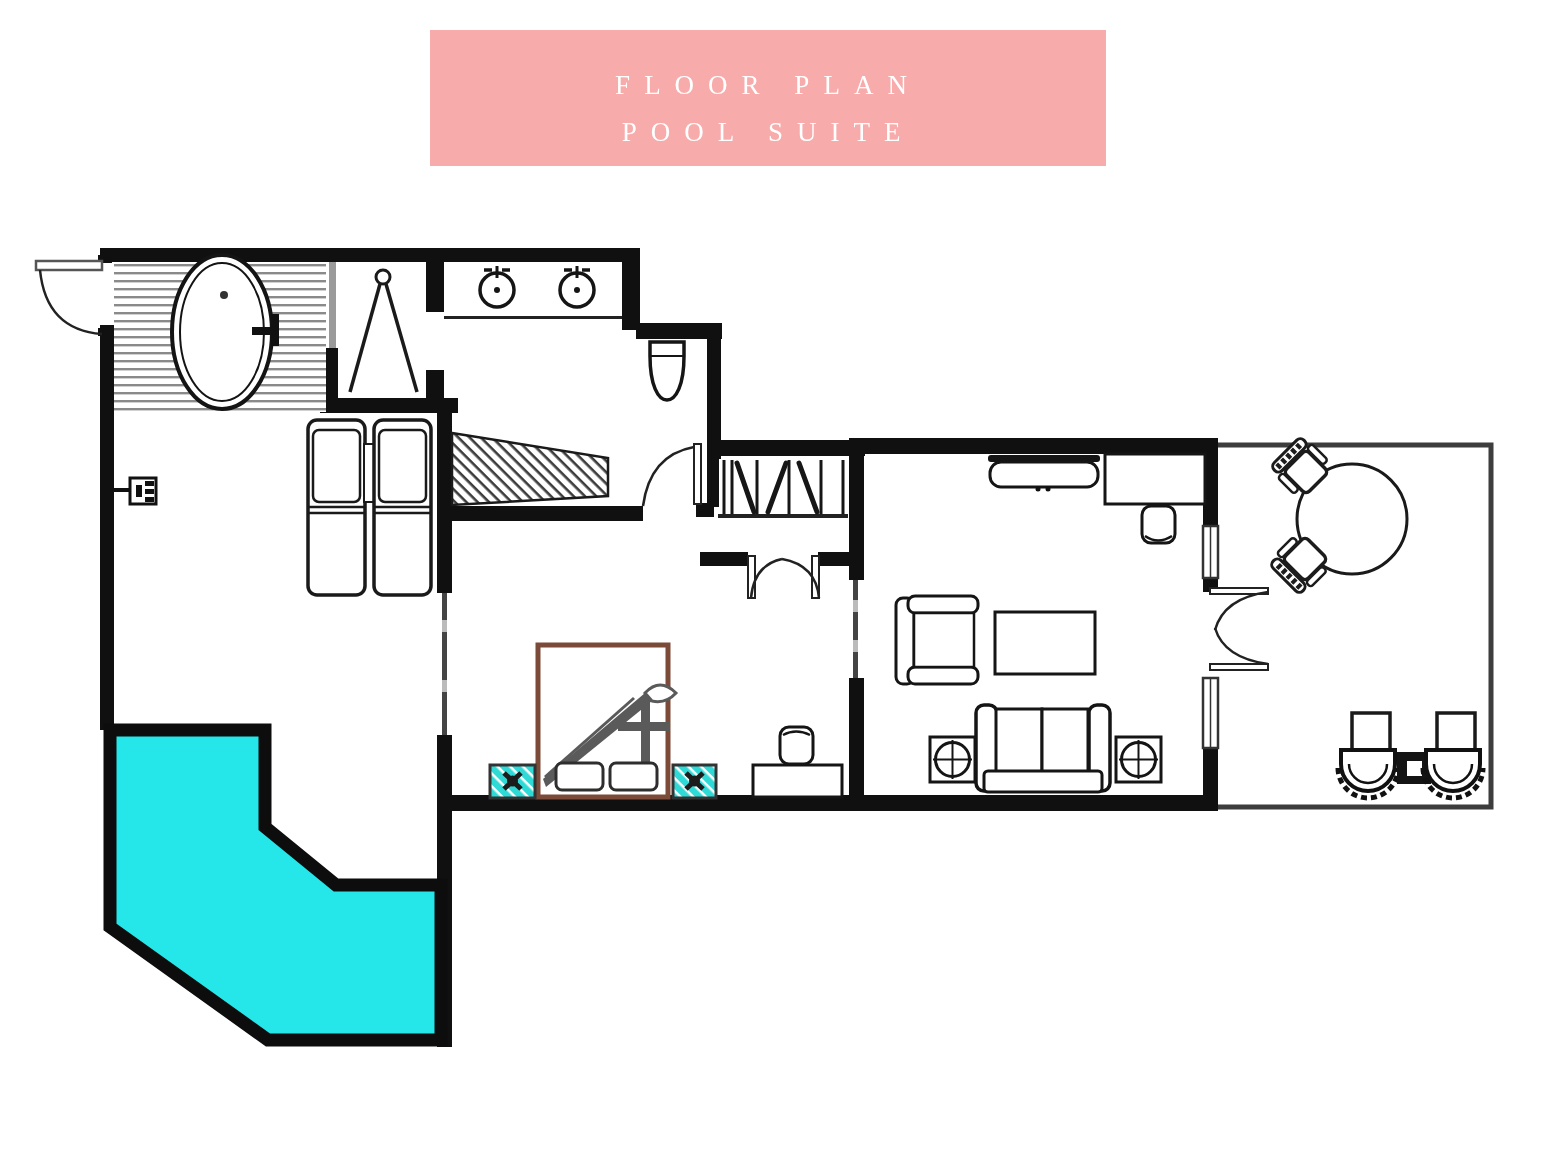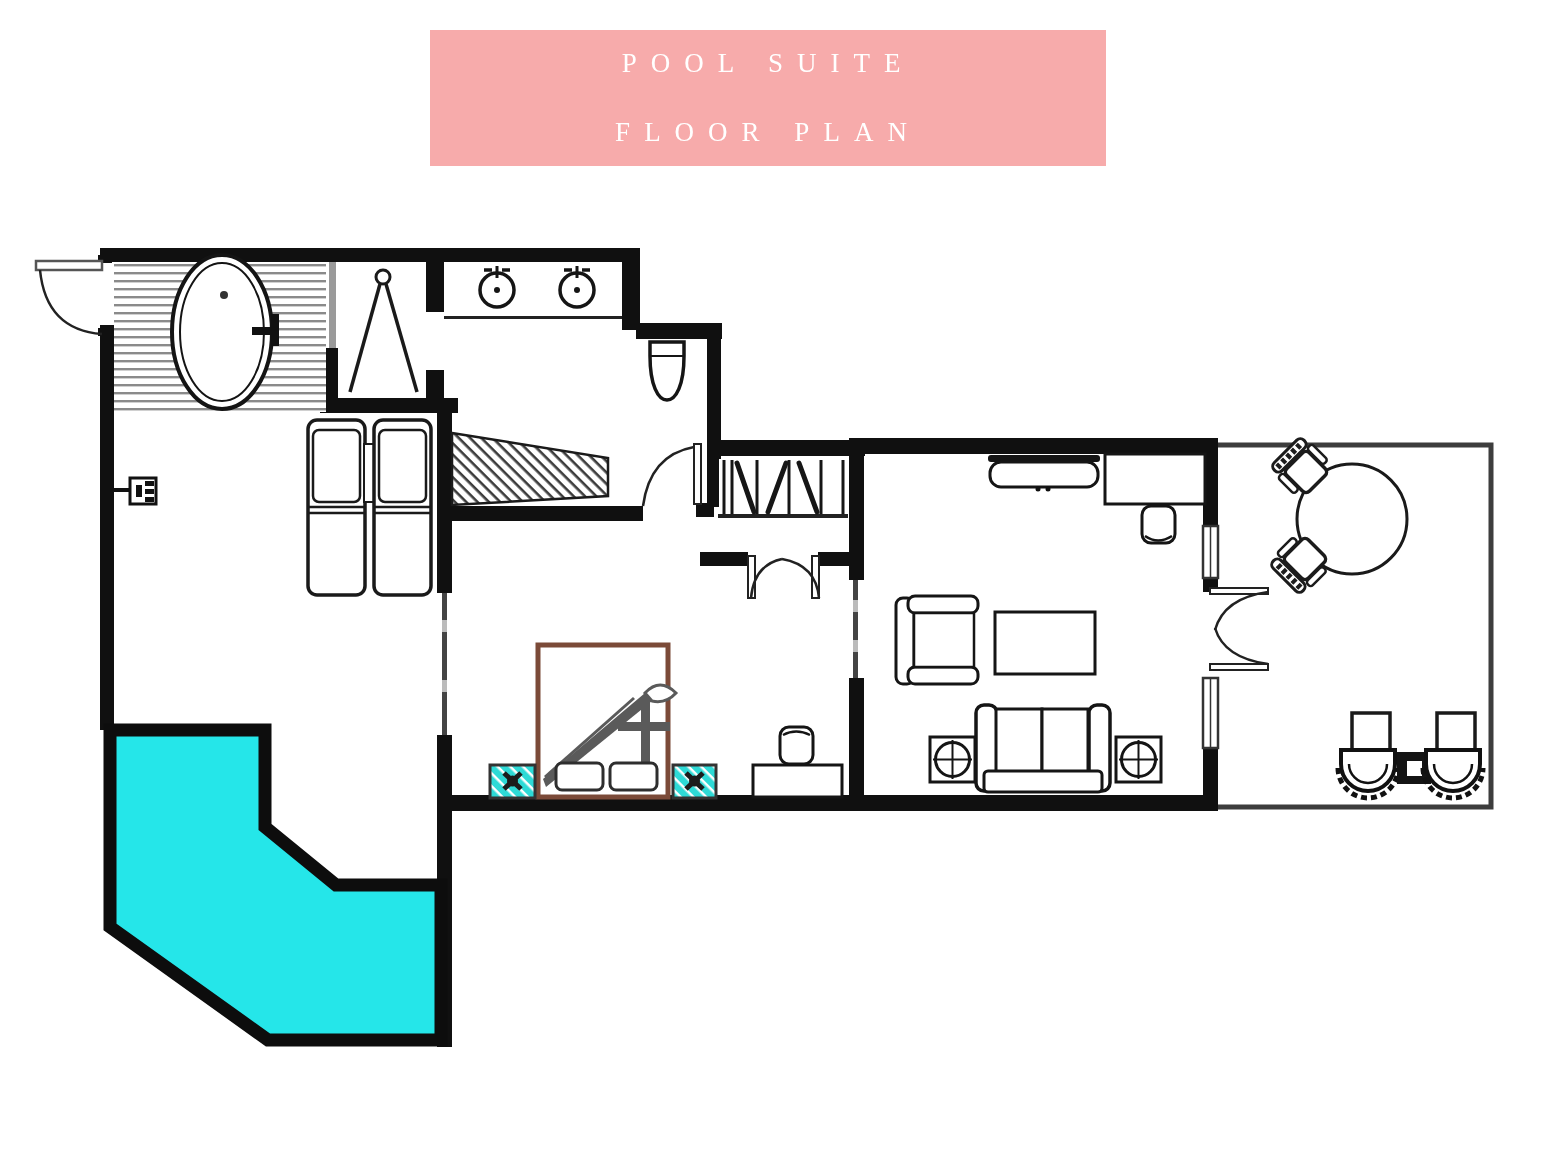--- a/index.html
+++ b/index.html
@@ -11,22 +11,22 @@
   .banner .line1{margin-top:20px;}
   .banner .line2{margin-top:42px;}
   .plan-svg{position:absolute;left:0;top:0;}
 </style>
 </head>
 <body>
 
 <div class="stage">
 
   <div class="banner">
+    <div class="line line2">FLOOR PLAN</div>
     <div class="line line1">POOL SUITE</div>
-    <div class="line line2">FLOOR PLAN</div>
   </div>
 
   <svg class="plan-svg" width="1564" height="1154" viewBox="0 0 1564 1154">
     <defs>
       <pattern id="deckStripes" patternUnits="userSpaceOnUse" width="8" height="8">
         <rect width="8" height="8" fill="#ffffff"></rect>
         <rect width="8" height="2.4" fill="#8a8a8a"></rect>
       </pattern>
       <pattern id="hatch45" patternUnits="userSpaceOnUse" width="8" height="8" patternTransform="rotate(45)">
         <rect width="8" height="8" fill="#ffffff"></rect>

